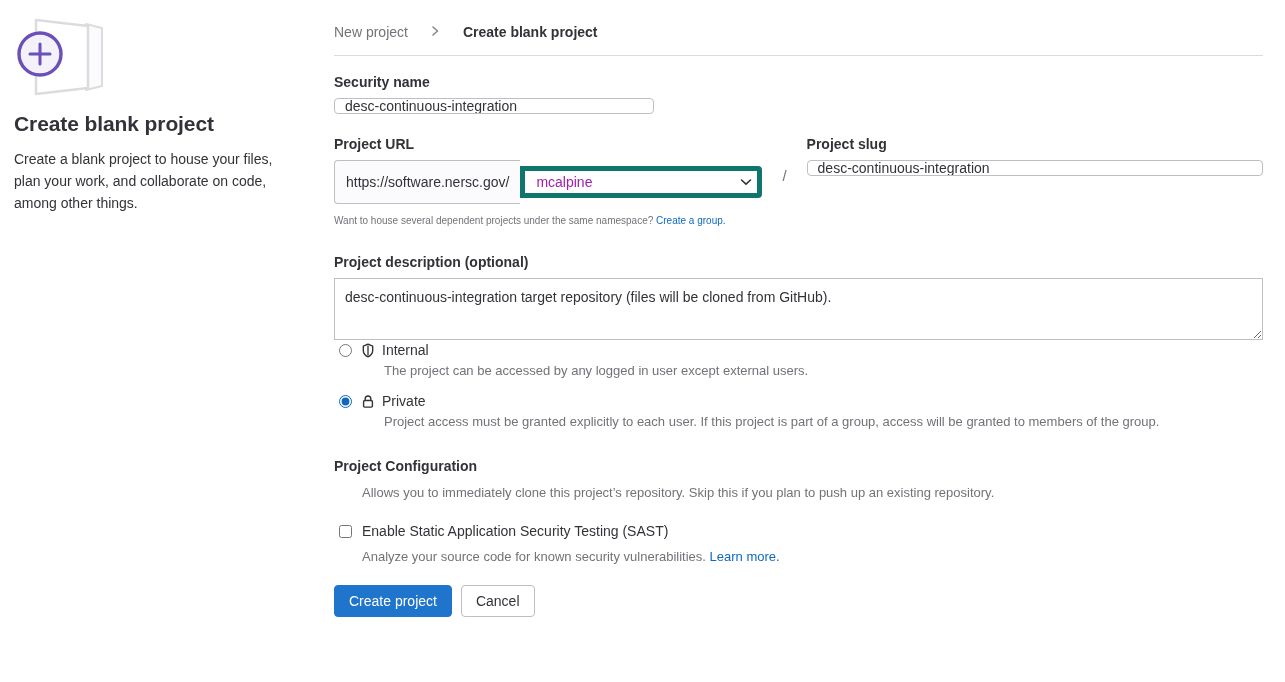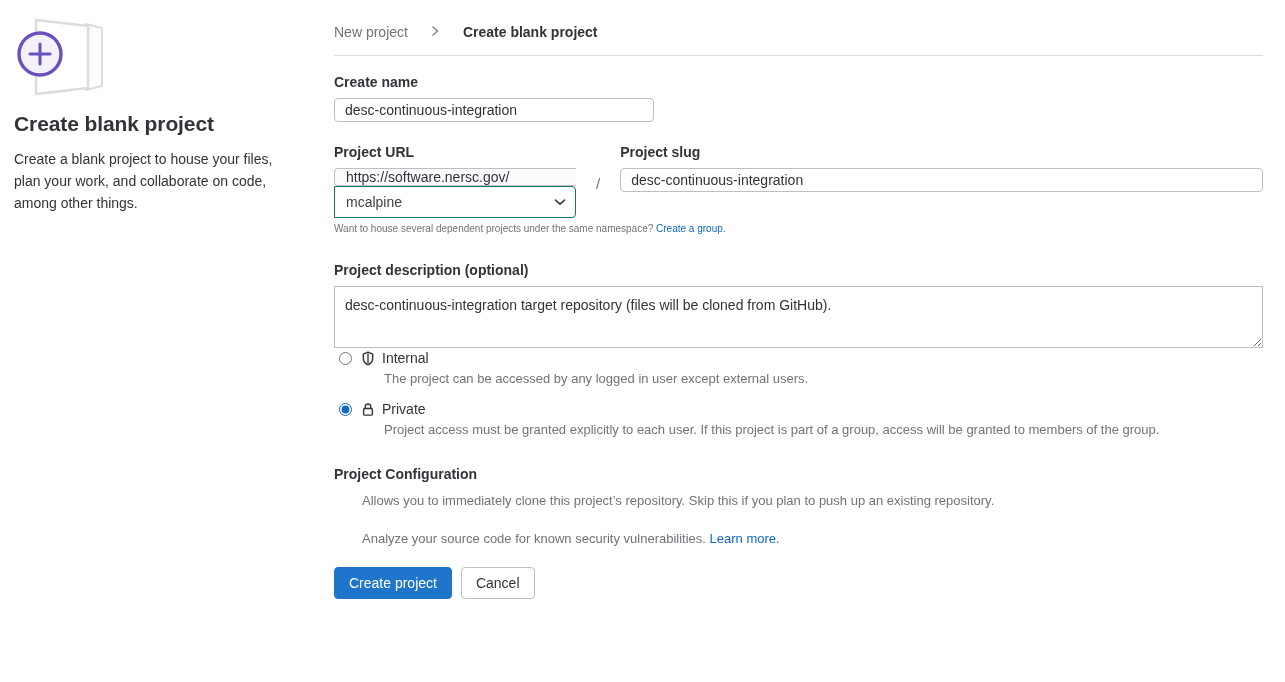--- a/index.html
+++ b/index.html
@@ -85,21 +85,21 @@
     display: block;
     font-size: 14px;
     font-weight: bold;
     color: #333238;
     margin-bottom: 7px;
     line-height: 18px;
   }
 
   .text-input {
     display: block;
-    height: 24px;
+    height: 16px;
     border: 1px solid #bfbfc3;
     border-radius: 4px;
     padding: 5px 10px;
     font-family: "Liberation Sans", sans-serif;
     font-size: 14px;
     color: #333238;
     background: #fff;
     outline: none;
   }
   .text-input::placeholder { color: #89888d; }
@@ -111,21 +111,20 @@
     align-items: flex-start;
     gap: 8px;
   }
   .url-col { flex: 0 0 auto; }
   .slug-col { flex: 1 1 auto; min-width: 0; }
 
   .input-group {
     display: flex;
     align-items: stretch;
     height: 44px;
-    flex-direction: column;
   }
   .input-prefix {
     display: flex;
     align-items: center;
     padding: 0 11px;
     background: #fbfafd;
     border: 1px solid #bfbfc3;
     border-right: none;
     border-radius: 4px 0 0 4px;
     font-size: 14px;
@@ -135,27 +134,27 @@
   .select-wrap {
     position: relative;
     display: flex;
     align-items: center;
   }
   .namespace-select {
     appearance: none;
     -webkit-appearance: none;
     width: 242px;
     height: 32px;
-    border: 1px solid #0f766e;
+    border: 5px solid #0f766e;
     border-radius: 0 4px 4px 0;
     background: #fff;
     padding: 0 28px 0 11px;
     font-family: "Liberation Sans", sans-serif;
     font-size: 14px;
-    color: #404040;
+    color: #a21caf;
     outline: none;
     cursor: pointer;
   }
   .select-chevron {
     position: absolute;
     right: 10px;
     top: 50%;
     transform: translateY(-50%);
     pointer-events: none;
     display: block;
@@ -318,21 +317,21 @@
     <nav class="breadcrumb">
       <a class="crumb-link">New project</a>
       <span class="crumb-sep">
         <svg width="9" height="10" viewBox="0 0 9 10">
             <path d="M2 1 L6.5 5 L2 9" fill="none" stroke="#89888d" stroke-width="1.6" stroke-linecap="round" stroke-linejoin="round"></path>
           </svg>
       </span>
       <span class="crumb-current">Create blank project</span>
     </nav>
 
-    <label class="field-label">Create name</label>
+    <label class="field-label">Security name</label>
     <input class="text-input" id="project-name-input" type="text" value="desc-continuous-integration" style="">
 
     <div class="url-row">
       <div class="url-col">
         <label class="field-label">Project URL</label>
         <div class="input-group">
           <span class="input-prefix">https://software.nersc.gov/</span>
           <span class="select-wrap">
             <select class="namespace-select">
               <option>mcalpine</option>
@@ -396,20 +395,24 @@
         <div class="opt-desc">Project access must be granted explicitly to each user. If this project is part of a group, access will be granted to members of the group.</div>
       </div>
     </div>
 
     <div class="group-title">
       <span>Project Configuration</span>
     </div>
 
     <div class="check-desc">Allows you to immediately clone this project’s repository. Skip this if you plan to push up an existing repository.</div>
 
+    <div class="check-row">
+      <input class="check-input" type="checkbox" style="">
+      <label class="check-label">Enable Static Application Security Testing (SAST)</label>
+    </div>
     <div class="check-desc">
       <span>Analyze your source code for known security vulnerabilities.</span>
       <a class="link">Learn more.</a>
     </div>
 
     <div class="actions">
       <button class="btn btn-primary">Create project</button>
       <button class="btn btn-secondary">Cancel</button>
     </div>
 

